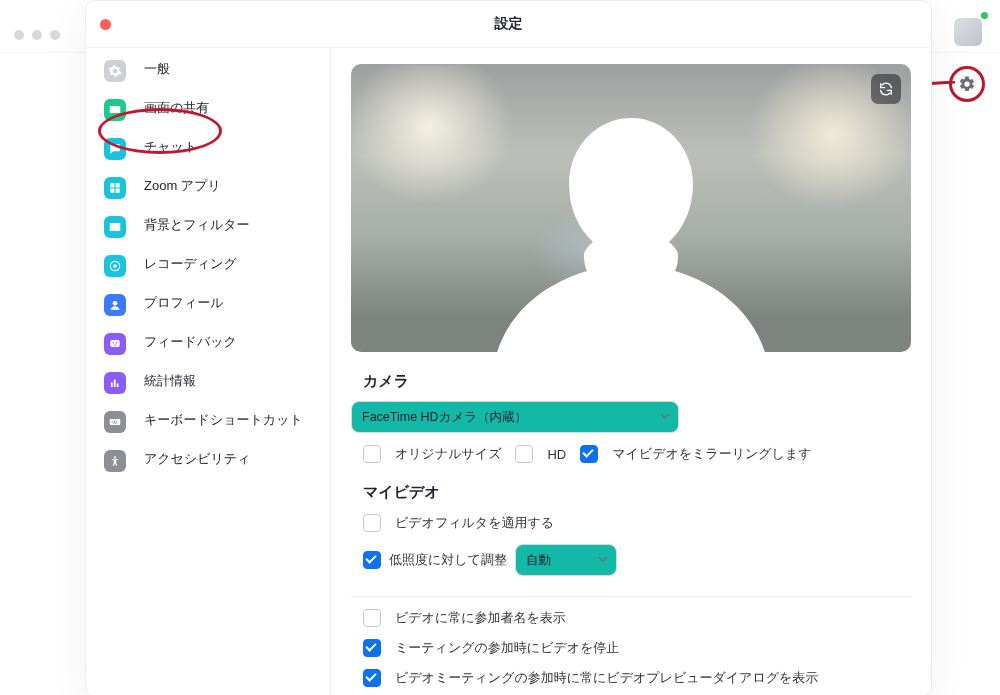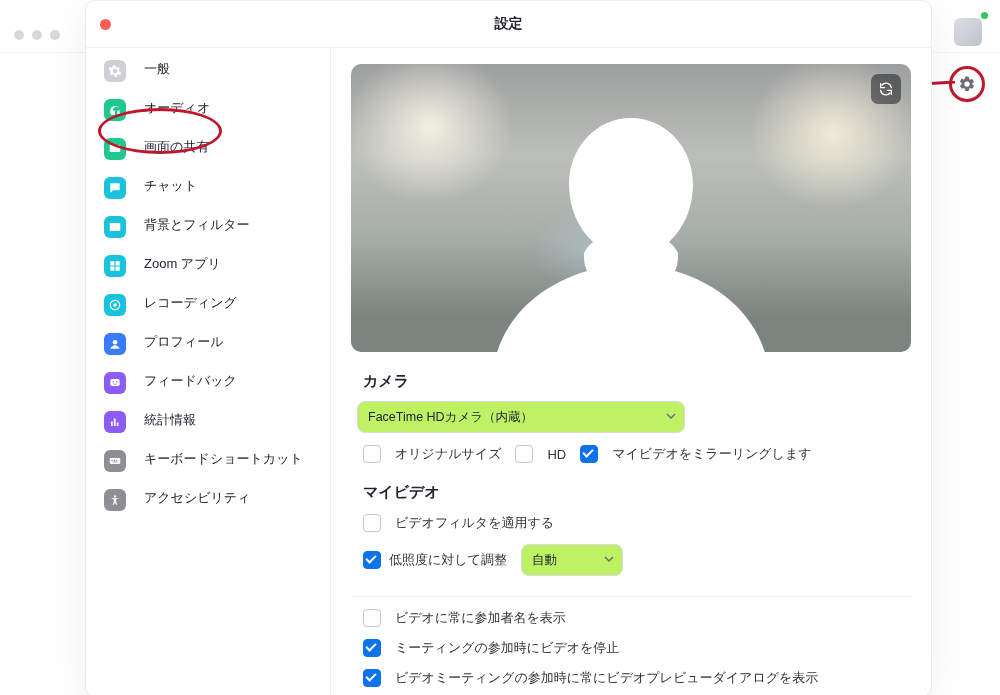--- a/index.html
+++ b/index.html
@@ -27,21 +27,21 @@
   .nav-item.active{background:#0e72ed;color:#fff;}
   .nav-item.active .ico{background:transparent;}
   .content{flex:1;padding:16px 20px 0 20px;overflow:hidden;}
   .preview{position:relative;width:100%;height:288px;border-radius:10px;overflow:hidden;background:linear-gradient(180deg,#9ea0a0 0%,#bcbfb9 32%,#a7ada8 60%,#7d8480 88%);}
   .preview::before{content:"";position:absolute;inset:0;background:radial-gradient(120px 110px at 14% 22%,rgba(255,250,235,.85),transparent 70%),radial-gradient(120px 110px at 86% 24%,rgba(255,248,225,.8),transparent 70%),radial-gradient(80px 60px at 42% 64%,rgba(180,200,210,.5),transparent 70%);filter:blur(2px);}
   .silhouette{position:absolute;left:50%;bottom:-8px;transform:translateX(-50%);width:280px;height:260px;}
   .silhouette svg{width:100%;height:100%;}
   .rotate-btn{position:absolute;top:10px;right:10px;width:30px;height:30px;border-radius:7px;background:rgba(30,30,35,.55);display:flex;align-items:center;justify-content:center;}
   .rotate-btn svg{width:16px;height:16px;stroke:#fff;fill:none;}
   .section-label{font-size:15px;font-weight:700;margin:20px 0 10px 12px;color:#232333;}
-  .select{height:30px;border:1px solid #d8d8de;border-radius:8px;padding:0 26px 0 10px;font-size:12.5px;display:flex;align-items:center;position:relative;color:#232333;background:#bef264;margin-left:6px;}
+  .select{height:30px;border:1px solid #d8d8de;border-radius:8px;padding:0 26px 0 10px;font-size:12.5px;display:flex;align-items:center;position:relative;color:#232333;background:#14b8a6;}
   .select.small{width:64px;}
   .select .chev{position:absolute;right:8px;top:50%;transform:translateY(-50%);}
   .select .chev svg{width:10px;height:10px;stroke:#6e6e78;fill:none;}
   .row{display:flex;align-items:center;gap:14px;margin-top:12px;font-size:13px;color:#333;padding-left:12px;}
   .row.small-gap{gap:8px;}
   .cb{width:16px;height:16px;border:1.5px solid #c7c7cf;border-radius:4px;flex-shrink:0;background:#fff;position:relative;}
   .cb.checked{background:#0e72ed;border-color:#0e72ed;}
   .cb.checked::after{content:"";position:absolute;left:4px;top:1px;width:4px;height:8px;border:solid #fff;border-width:0 2px 2px 0;transform:rotate(45deg);}
   .hr{border:none;border-top:1px solid #eeeef0;margin:20px 0 4px 0;}
   .cam-select{width:290px;}
@@ -82,56 +82,48 @@
             <span class="ico" style="background: rgb(207, 207, 214);">
               <svg viewBox="0 0 24 24">
                 <path d="M12 8a4 4 0 1 0 0 8 4 4 0 0 0 0-8zm9 4c0 .6 0 1.2-.1 1.7l2 1.6-2 3.4-2.4-1a9 9 0 0 1-2.9 1.7l-.4 2.6h-4l-.4-2.6a9 9 0 0 1-2.9-1.7l-2.4 1-2-3.4 2-1.6C3 13.2 3 12.6 3 12s0-1.2.1-1.7l-2-1.6 2-3.4 2.4 1A9 9 0 0 1 8.4 4.6L8.8 2h4l.4 2.6a9 9 0 0 1 2.9 1.7l2.4-1 2 3.4-2 1.6c.1.5.1 1.1.1 1.7z"></path>
               </svg>
             </span>
             <span>一般</span>
           </div>
           <div class="nav-item">
             <span class="ico" style="background: rgb(30, 201, 139);">
               <svg viewBox="0 0 24 24">
-                <path d="M4 13a8 8 0 1 1 16 0v5a2 2 0 0 1-2 2h-2v-7h4a6 6 0 1 0-12 0h4v7H6a2 2 0 0 1-2-2z"></path>
-              </svg>
-            </span>
-            <span>オーディオ</span>
-          </div>
-          <div class="nav-item">
-            <span class="ico" style="background: rgb(30, 201, 139);">
-              <svg viewBox="0 0 24 24">
                 <path d="M3 5h18v12H3zM12 8l3 3h-2v3h-2v-3H9z"></path>
               </svg>
             </span>
             <span>画面の共有</span>
           </div>
           <div class="nav-item">
             <span class="ico" style="background: rgb(25, 195, 221);">
               <svg viewBox="0 0 24 24">
                 <path d="M4 4h16v12H9l-5 4z"></path>
               </svg>
             </span>
             <span>チャット</span>
           </div>
           <div class="nav-item">
             <span class="ico" style="background: rgb(25, 195, 221);">
               <svg viewBox="0 0 24 24">
+                <path d="M4 4h7v7H4zm9 0h7v7h-7zM4 13h7v7H4zm9 0h7v7h-7z"></path>
+              </svg>
+            </span>
+            <span>Zoom アプリ</span>
+          </div>
+          <div class="nav-item">
+            <span class="ico" style="background: rgb(25, 195, 221);">
+              <svg viewBox="0 0 24 24">
                 <path d="M3 5h18v14H3zM6 16l3-4 2 2 4-5 3 7z"></path>
               </svg>
             </span>
             <span>背景とフィルター</span>
-          </div>
-          <div class="nav-item">
-            <span class="ico" style="background: rgb(25, 195, 221);">
-              <svg viewBox="0 0 24 24">
-                <path d="M4 4h7v7H4zm9 0h7v7h-7zM4 13h7v7H4zm9 0h7v7h-7z"></path>
-              </svg>
-            </span>
-            <span>Zoom アプリ</span>
           </div>
           <div class="nav-item">
             <span class="ico" style="background: rgb(25, 195, 221);">
               <svg viewBox="0 0 24 24">
                 <circle cx="12" cy="12" r="8" fill="none" stroke="#fff" stroke-width="2"></circle>
                 <circle cx="12" cy="12" r="3"></circle>
               </svg>
             </span>
             <span>レコーディング</span>
           </div>

